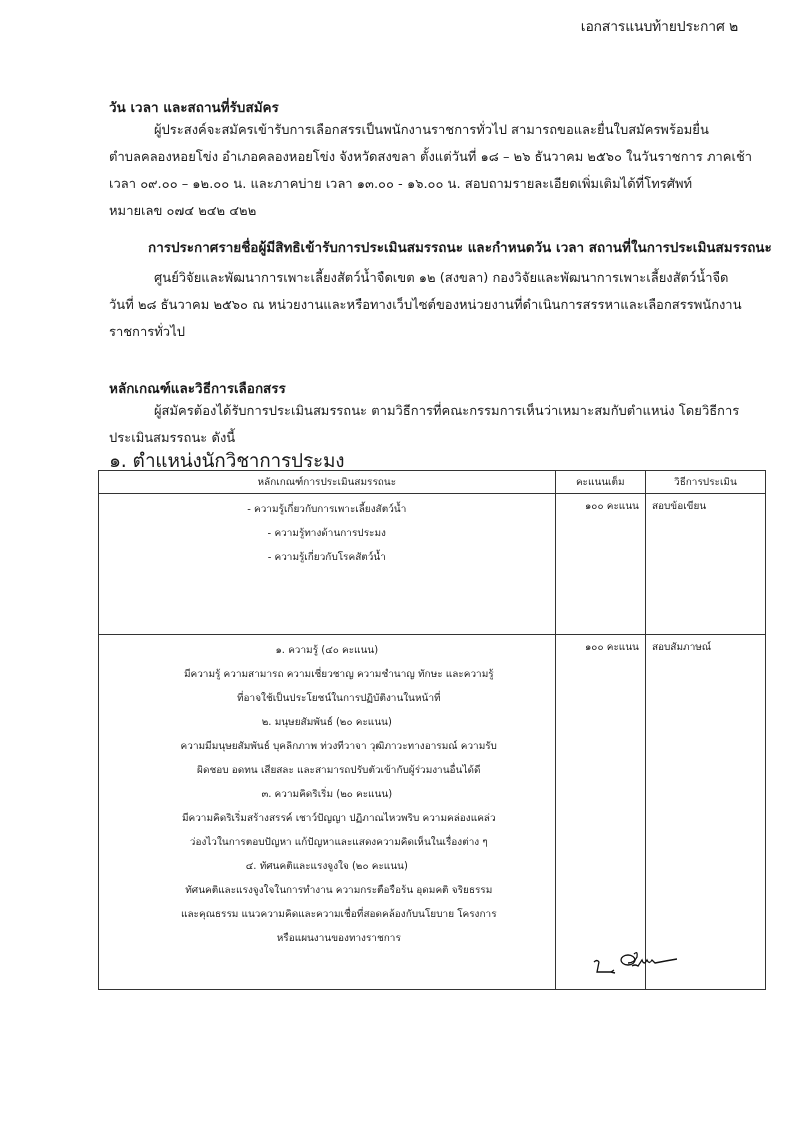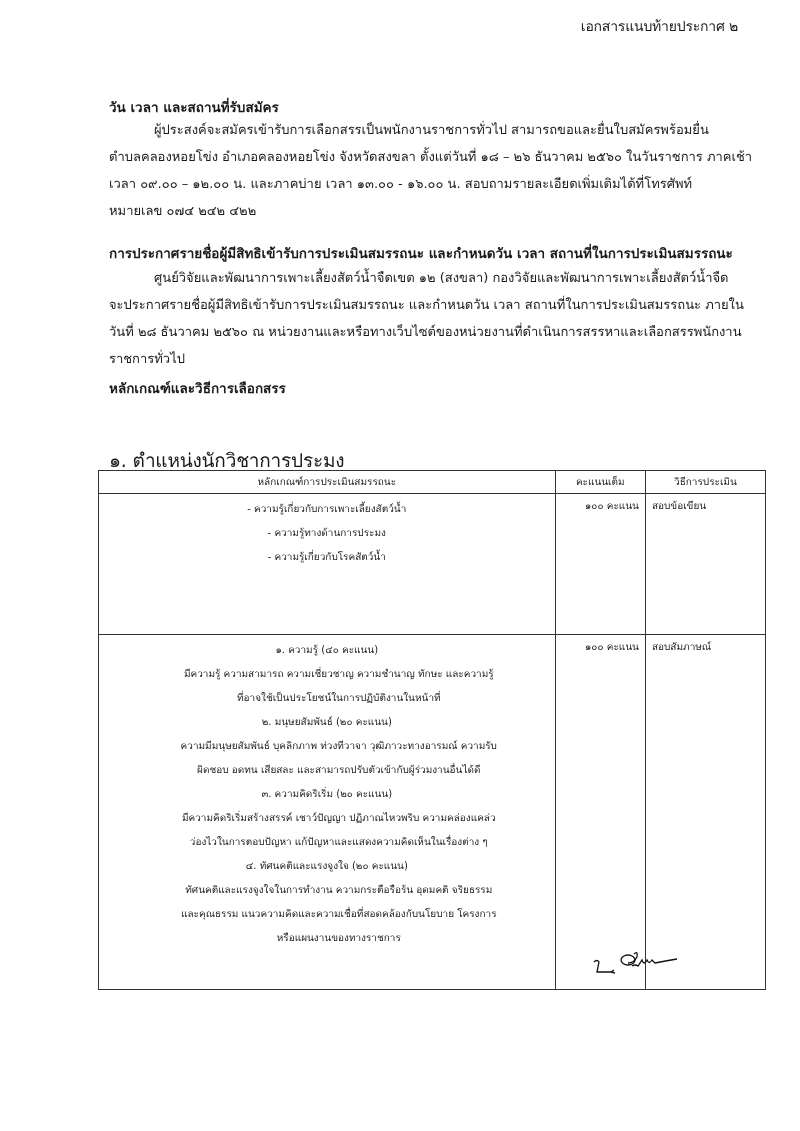--- a/index.html
+++ b/index.html
@@ -44,29 +44,32 @@
   <div class="txt annex-ref">เอกสารแนบท้ายประกาศ ๒</div>
 
   <div class="heading" style="top:96px;">วัน เวลา และสถานที่รับสมัคร</div>
   <div class="para" style="top:116px;">
     <p class="indent">ผู้ประสงค์จะสมัครเข้ารับการเลือกสรรเป็นพนักงานราชการทั่วไป สามารถขอและยื่นใบสมัครพร้อมยื่น</p>
     <p>ตำบลคลองหอยโข่ง อำเภอคลองหอยโข่ง จังหวัดสงขลา ตั้งแต่วันที่ ๑๘ – ๒๖ ธันวาคม ๒๕๖๐ ในวันราชการ ภาคเช้า</p>
     <p>เวลา ๐๙.๐๐ – ๑๒.๐๐ น. และภาคบ่าย เวลา ๑๓.๐๐ - ๑๖.๐๐ น. สอบถามรายละเอียดเพิ่มเติมได้ที่โทรศัพท์</p>
     <p>หมายเลข ๐๗๔ ๒๔๒ ๔๒๒</p>
   </div>
 
-  <div class="heading" style="top:242px;">การประกาศรายชื่อผู้มีสิทธิเข้ารับการประเมินสมรรถนะ และกำหนดวัน เวลา สถานที่ในการประเมินสมรรถนะ</div>
+  <div class="heading" style="top:236px;margin-left:39px;">การประกาศรายชื่อผู้มีสิทธิเข้ารับการประเมินสมรรถนะ และกำหนดวัน เวลา สถานที่ในการประเมินสมรรถนะ</div>
   <div class="para" style="top:264px;">
     <p class="indent">ศูนย์วิจัยและพัฒนาการเพาะเลี้ยงสัตว์น้ำจืดเขต ๑๒ (สงขลา) กองวิจัยและพัฒนาการเพาะเลี้ยงสัตว์น้ำจืด</p>
-    <p>จะประกาศรายชื่อผู้มีสิทธิเข้ารับการประเมินสมรรถนะ และกำหนดวัน เวลา สถานที่ในการประเมินสมรรถนะ ภายใน</p>
     <p>วันที่ ๒๘ ธันวาคม ๒๕๖๐ ณ หน่วยงานและหรือทางเว็บไซต์ของหน่วยงานที่ดำเนินการสรรหาและเลือกสรรพนักงาน</p>
     <p>ราชการทั่วไป</p>
   </div>
 
   <div class="heading" style="top:377px;">หลักเกณฑ์และวิธีการเลือกสรร</div>
+  <div class="para" style="top:397px;">
+    <p class="indent">ผู้สมัครต้องได้รับการประเมินสมรรถนะ ตามวิธีการที่คณะกรรมการเห็นว่าเหมาะสมกับตำแหน่ง โดยวิธีการ</p>
+    <p>ประเมินสมรรถนะ  ดังนี้</p>
+  </div>
   <div class="txt" style="left:109px; top:452px;">๑. ตำแหน่งนักวิชาการประมง</div>
 
   <table class="crit">
     <thead>
       <tr>
         <th>หลักเกณฑ์การประเมินสมรรถนะ</th>
         <th>คะแนนเต็ม</th>
         <th>วิธีการประเมิน</th>
       </tr>
     </thead>

